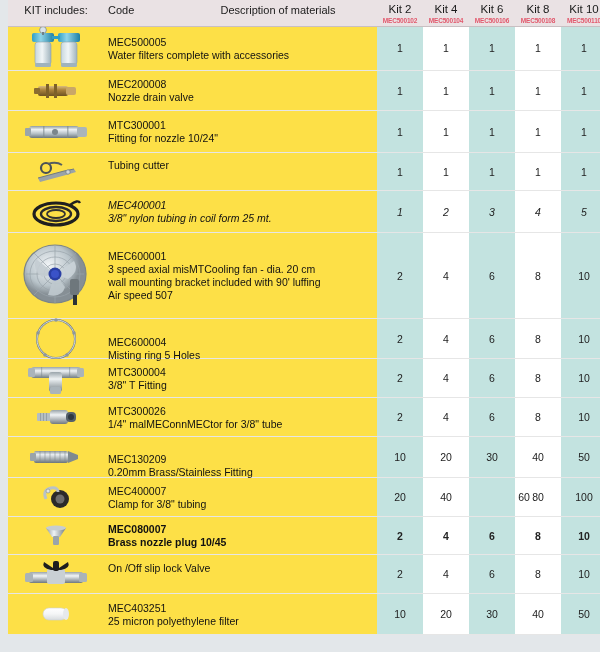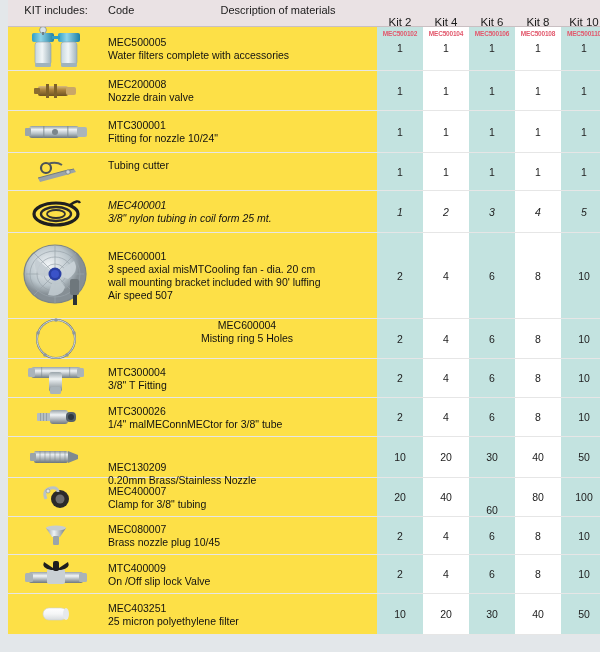--- a/index.html
+++ b/index.html
@@ -22,21 +22,21 @@
   .hdr .cell{position:absolute;top:0;height:26px;}
   .hdr-title{
     font-size:11px;color:#1a1a1a;text-align:center;
     line-height:20px;
   }
   .hdr-kit{
     text-align:center;
   }
   .hdr-kit .kname{
     display:block;font-size:11.5px;color:#1a1a1a;line-height:15px;
-    padding-top:15px;
+    padding-top:2px;
   }
   .hdr-kit .kcode{
     display:block;font-size:6.5px;color:#e2586c;line-height:8px;
     letter-spacing:-0.2px;font-weight:bold;
   }
 
   
   .stripe{position:absolute;top:26px;height:595px;background:#c3e3e0;}
   .stripe.plain{background:#ffffff;}
 
@@ -287,21 +287,21 @@
           <svg class="art" width="44" height="44" viewBox="0 0 44 44">
             <circle cx="22" cy="22" r="19" fill="none" stroke="#6f7a80" stroke-width="2"></circle>
             <circle cx="22" cy="22" r="19" fill="none" stroke="#dfe6ea" stroke-width=".9"></circle>
             <circle cx="22" cy="3" r="1.8" fill="#8d979d"></circle>
             <circle cx="40" cy="16" r="1.8" fill="#8d979d"></circle>
             <circle cx="33" cy="38" r="1.8" fill="#8d979d"></circle>
             <circle cx="11" cy="38" r="1.8" fill="#8d979d"></circle>
             <circle cx="4" cy="16" r="1.8" fill="#8d979d"></circle>
           </svg>
         </div>
-        <div class="txt" style="top: 0; text-align: center;">
+        <div class="txt" style="top: 17px;">
           <span class="code">MEC600004</span>
           <span class="desc">Misting ring 5 Holes</span>
         </div>
         <div class="qty" style="left: 369px; top: 14px;">2</div>
         <div class="qty" style="left: 415px; top: 14px;">4</div>
         <div class="qty" style="left: 461px; top: 14px;">6</div>
         <div class="qty" style="left: 507px; top: 14px;">8</div>
         <div class="qty" style="left: 553px; top: 14px;">10</div>
       </div>
       <div class="row" style="height: 39px;">
@@ -382,23 +382,23 @@
             <g stroke="#7b858b" stroke-width=".8" opacity=".65">
               <line x1="10" y1="5" x2="10" y2="17"></line>
               <line x1="15" y1="5" x2="15" y2="17"></line>
               <line x1="20" y1="5" x2="20" y2="17"></line>
               <line x1="25" y1="5" x2="25" y2="17"></line>
               <line x1="30" y1="5" x2="30" y2="17"></line>
               <line x1="35" y1="5" x2="35" y2="17"></line>
             </g>
           </svg>
         </div>
-        <div class="txt" style="top: 24px;">
+        <div class="txt" style="top: 16px;">
           <span class="code">MEC130209</span>
-          <span class="desc">0.20mm Brass/Stainless Nozzle</span>
+          <span class="desc">0.20mm Brass/Stainless Fitting</span>
         </div>
         <div class="qty" style="left: 369px; top: 14px;">10</div>
         <div class="qty" style="left: 415px; top: 14px;">20</div>
         <div class="qty" style="left: 461px; top: 14px;">30</div>
         <div class="qty" style="left: 507px; top: 14px;">40</div>
         <div class="qty" style="left: 553px; top: 14px;">50</div>
       </div>
       <div class="row" style="height: 39px;">
         <div class="thumb">
           <svg class="art" width="36" height="24" viewBox="0 0 36 24">
@@ -407,25 +407,25 @@
             <path d="M8 14 Q4 5 13 3 Q20 2 20 7" fill="none" stroke="#b9c2c7" stroke-width="3"></path>
             <circle cx="10" cy="6" r="2" fill="#dfe5e8" stroke="#8b949a" stroke-width=".7"></circle>
           </svg>
         </div>
         <div class="txt" style="top: 7px;">
           <span class="code">MEC400007</span>
           <span class="desc">Clamp for 3/8" tubing</span>
         </div>
         <div class="qty" style="left: 369px; top: 13px;">20</div>
         <div class="qty" style="left: 415px; top: 13px;">40</div>
-        <div class="qty" style="left: 461px; top: 26px;">60</div>
+        <div class="qty" style="left: 461px; top: 13px; padding-left: 32px;">60</div>
         <div class="qty" style="left: 507px; top: 13px;">80</div>
         <div class="qty" style="left: 553px; top: 13px;">100</div>
       </div>
-      <div class="row" style="height: 38px;">
+      <div class="row" style="height: 38px; font-weight: bold;">
         <div class="thumb">
           <svg class="art" width="26" height="22" viewBox="0 0 26 22">
             <defs>
               <linearGradient id="gp" x1="0" y1="0" x2="1" y2="0">
                 <stop offset="0" stop-color="#8e999f"></stop>
                 <stop offset=".4" stop-color="#eff3f5"></stop>
                 <stop offset="1" stop-color="#6f797f"></stop>
               </linearGradient>
             </defs>
             <path d="M3 3 L23 3 L17 12 L9 12 Z" fill="url(#gp)"></path>
@@ -456,21 +456,20 @@
             <rect x="4" y="12" width="54" height="11" rx="2" fill="url(#gv)"></rect>
             <rect x="22" y="9" width="18" height="15" rx="2" fill="#c9d0d4"></rect>
             <rect x="0" y="13" width="8" height="9" rx="1.5" fill="#aab3b8"></rect>
             <rect x="54" y="13" width="8" height="9" rx="1.5" fill="#aab3b8"></rect>
             <path d="M31 10 L19 2 Q16 8 26 10 Z" fill="#1e1e1e"></path>
             <path d="M31 10 L43 2 Q46 8 36 10 Z" fill="#1e1e1e"></path>
             <rect x="28" y="1" width="6" height="10" rx="2" fill="#1e1e1e"></rect>
           </svg>
         </div>
         <div class="txt" style="top: 7px;">
-          <span class="code">MTC400009</span>
           <span class="desc">On /Off slip lock Valve</span>
         </div>
         <div class="qty" style="left: 369px; top: 13px;">2</div>
         <div class="qty" style="left: 415px; top: 13px;">4</div>
         <div class="qty" style="left: 461px; top: 13px;">6</div>
         <div class="qty" style="left: 507px; top: 13px;">8</div>
         <div class="qty" style="left: 553px; top: 13px;">10</div>
       </div>
       <div class="row" style="height: 41px;">
         <div class="thumb">

